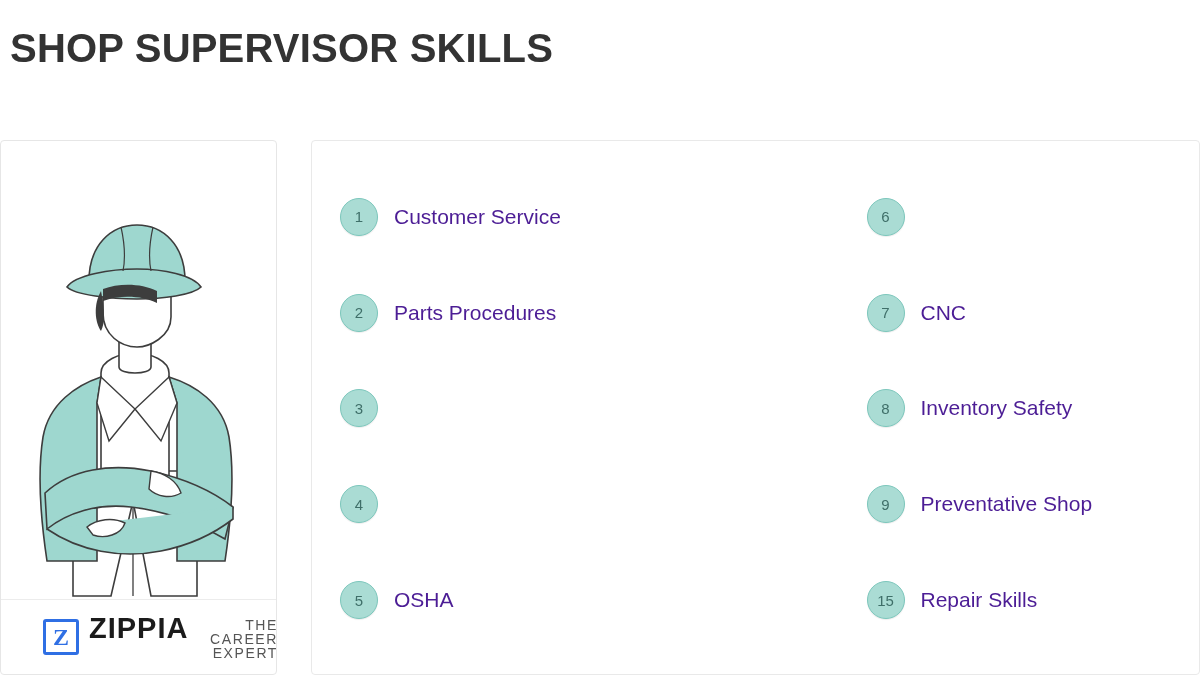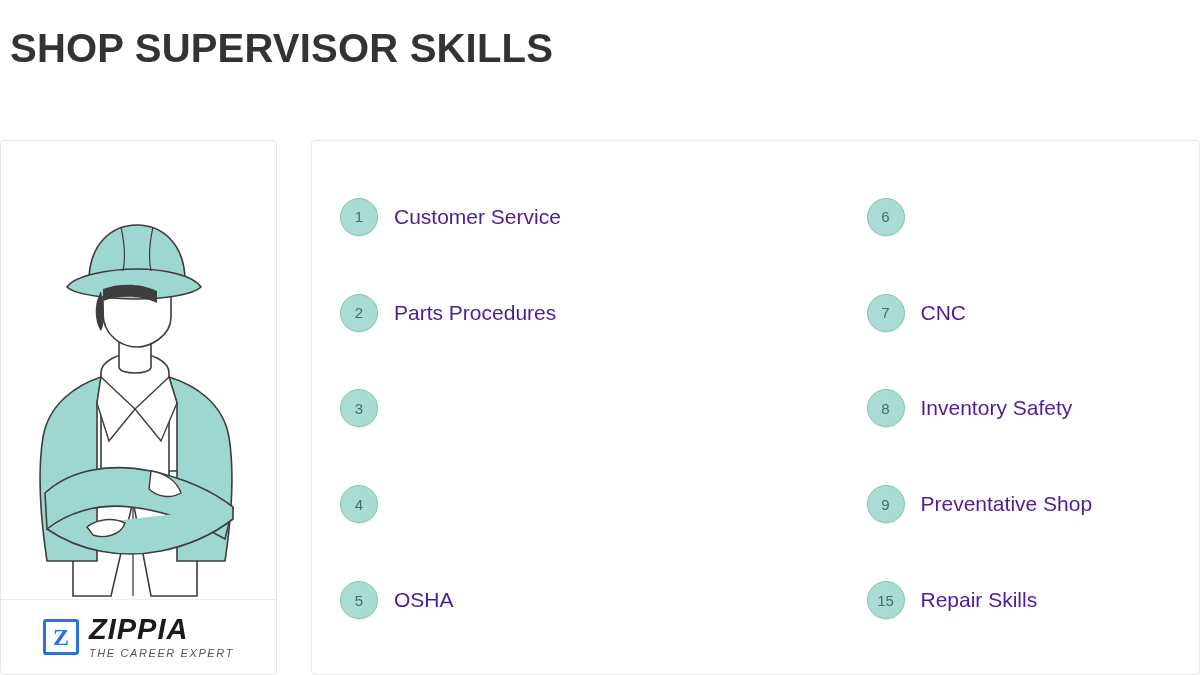--- a/index.html
+++ b/index.html
@@ -73,32 +73,31 @@
     display: flex;
     align-items: center;
     justify-content: center;
     font-size: 24px;
     font-weight: bold;
     color: #2f6fe4;
     font-family: "Liberation Serif", serif;
   }
   .logo-text {
     display: flex;
-    flex-direction: column;
+    flex-direction: row;
     line-height: 1;
-    font-style: italic;
   }
   .logo-name {
     font-size: 29px;
     font-weight: bold;
     letter-spacing: 1px;
     color: #1b1b1b;
   }
   .logo-tag {
-    font-size: 11px;
+    font-size: 14px;
     letter-spacing: 1.6px;
     color: #555;
     margin-top: 4px;
     text-align: right;
   }
 
   
   .skills-card {
     position: absolute;
     left: 311px;

